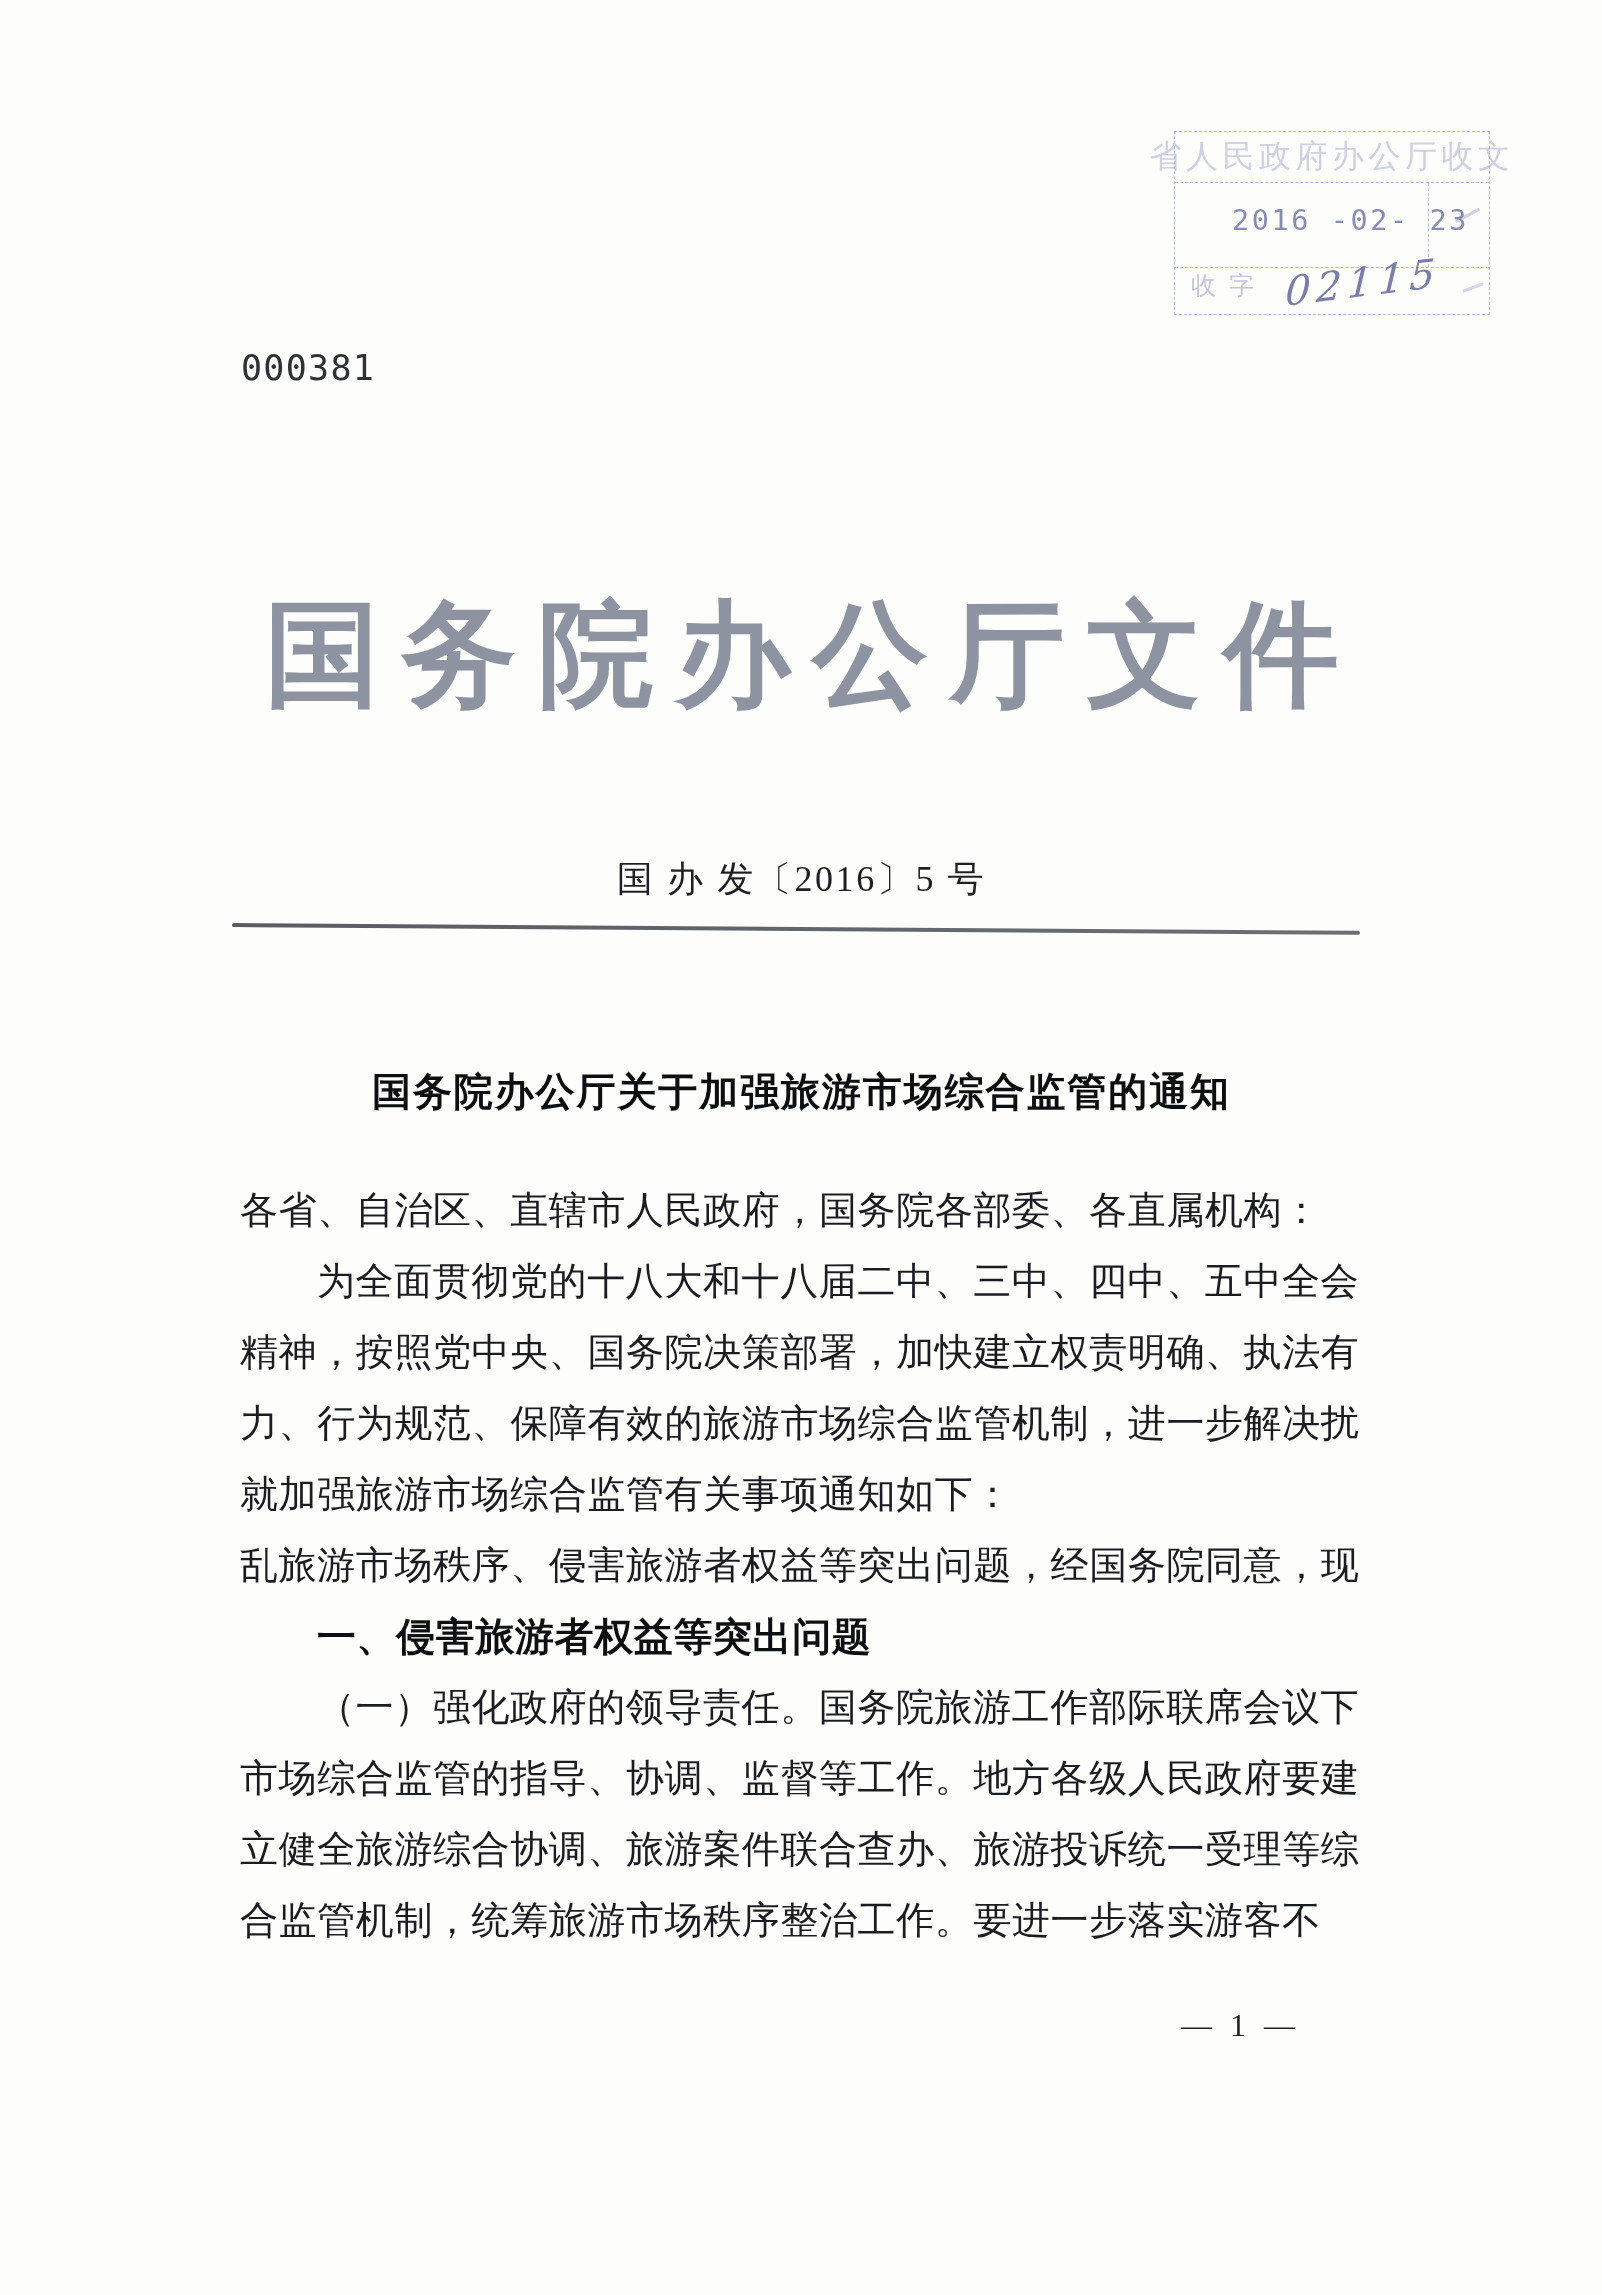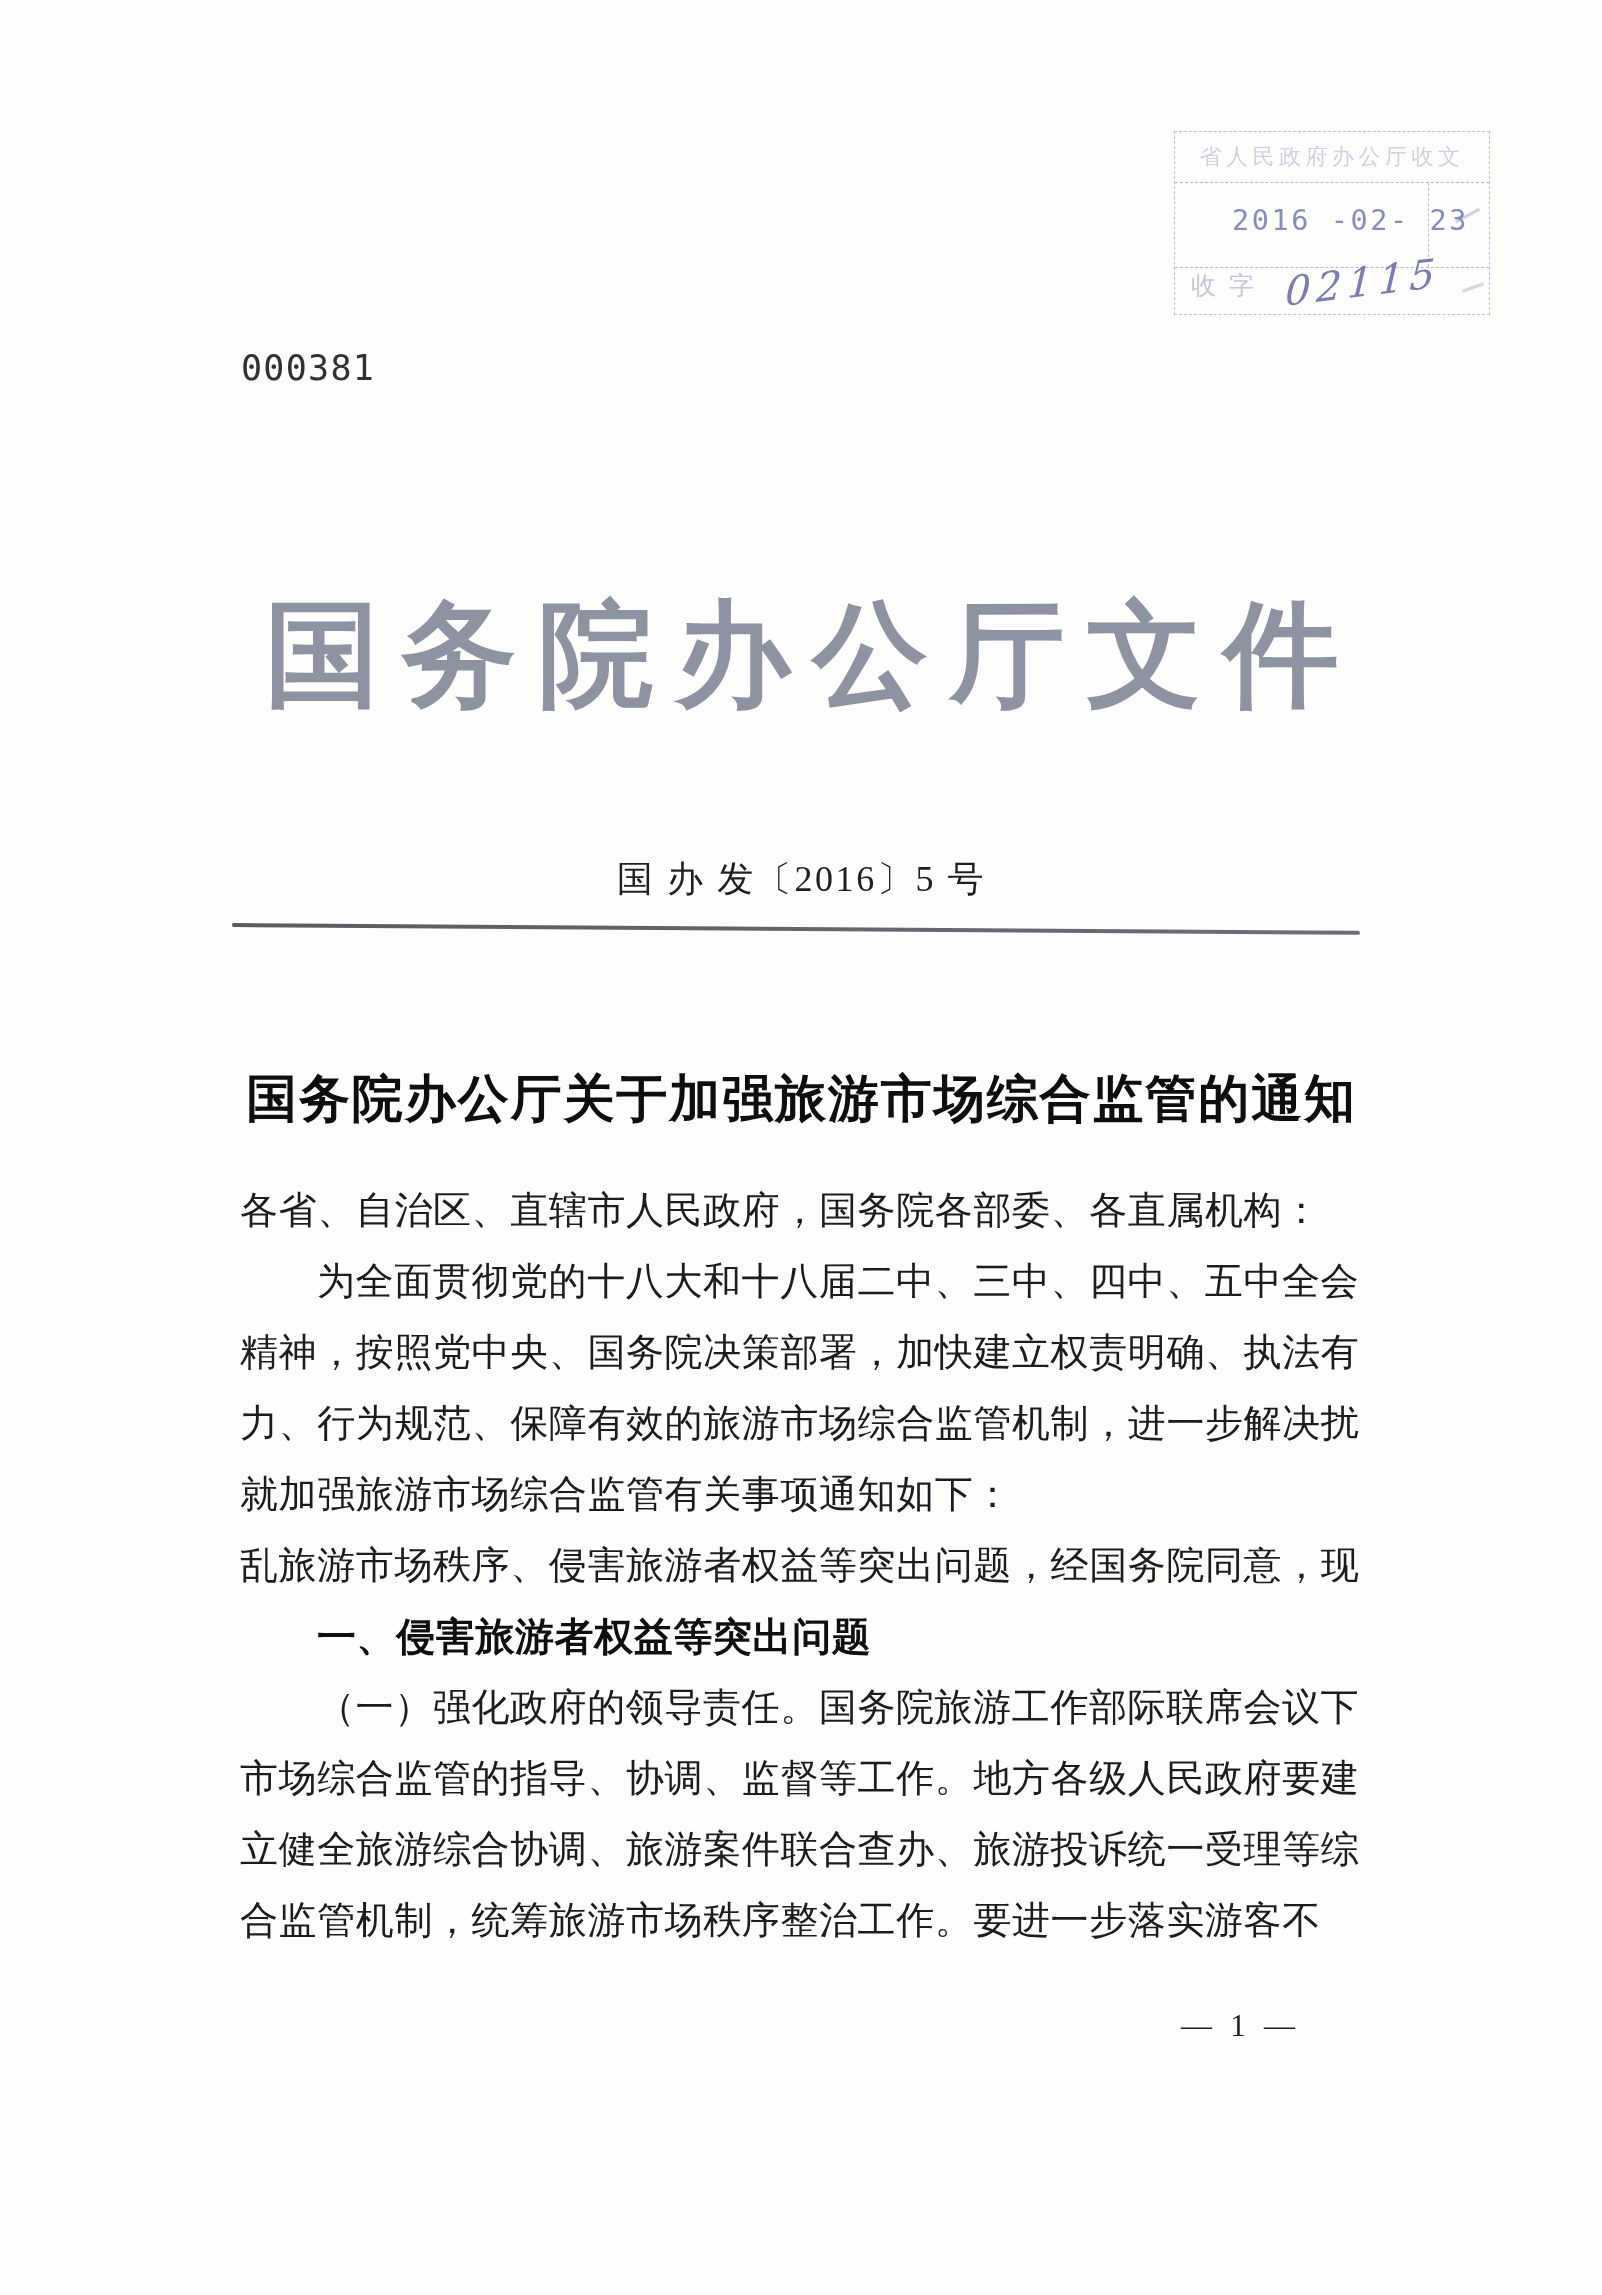--- a/index.html
+++ b/index.html
@@ -17,21 +17,21 @@
     position:absolute;left:1174px;top:131px;width:316px;height:184px;
     border:1.3px dashed rgba(108,114,172,.45);
     box-sizing:border-box;
   }
   .stamp-row1{
     height:51px;box-sizing:border-box;
     border-bottom:1.3px dashed rgba(108,114,172,.5);
     display:flex;align-items:center;justify-content:center;
   }
   .stamp-header{
-    font-size:22px;letter-spacing:4.5px;
+    font-size:32px;letter-spacing:4.5px;
     color:rgba(100,106,168,.30);
     font-family:"Liberation Serif","DejaVu Serif",serif;
     white-space:nowrap;
   }
   .stamp-row2{position:relative;height:84px;}
   .stamp-date{
     position:absolute;left:57px;top:21px;
     font-family:"DejaVu Sans Mono",monospace;
     font-size:28.5px;letter-spacing:2.6px;
     color:rgba(88,95,160,.72);
@@ -100,21 +100,21 @@
     border-radius:1.9px;
     transform:rotate(0.4deg);transform-origin:left center;
     opacity:.88;
   }
 
   
   .notice-title{
     position:absolute;left:0;top:1065px;width:1603px;margin:0;
     text-align:center;
     font-family:"Liberation Sans","DejaVu Sans",sans-serif;
-    font-size:51px;font-weight:700;letter-spacing:1.9px;
+    font-size:39px;font-weight:700;letter-spacing:1.9px;
     color:#0d0e10;
     white-space:nowrap;
   }
   .body-text{
     position:absolute;left:240px;top:1175px;width:1148px;
   }
   .ln{
     height:71px;line-height:71px;
     font-size:38px;letter-spacing:0.6px;
     white-space:nowrap;

